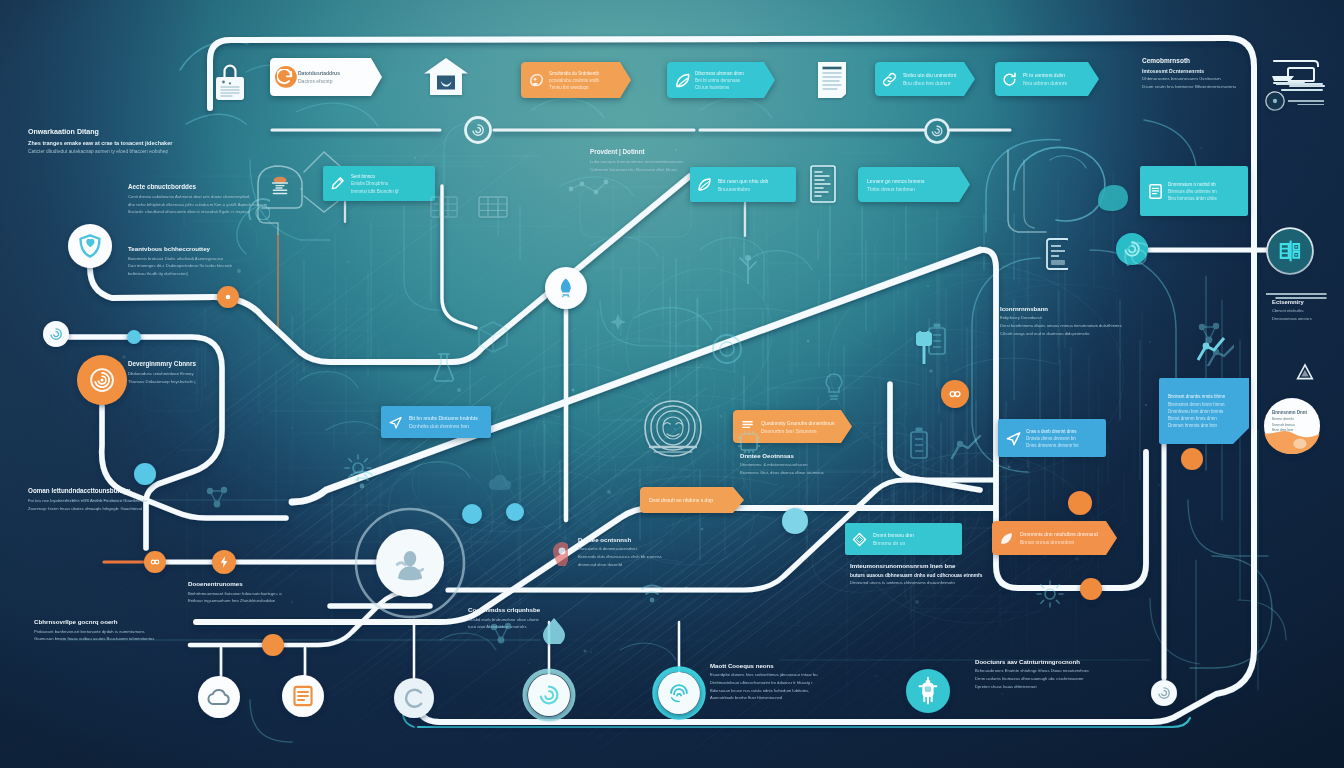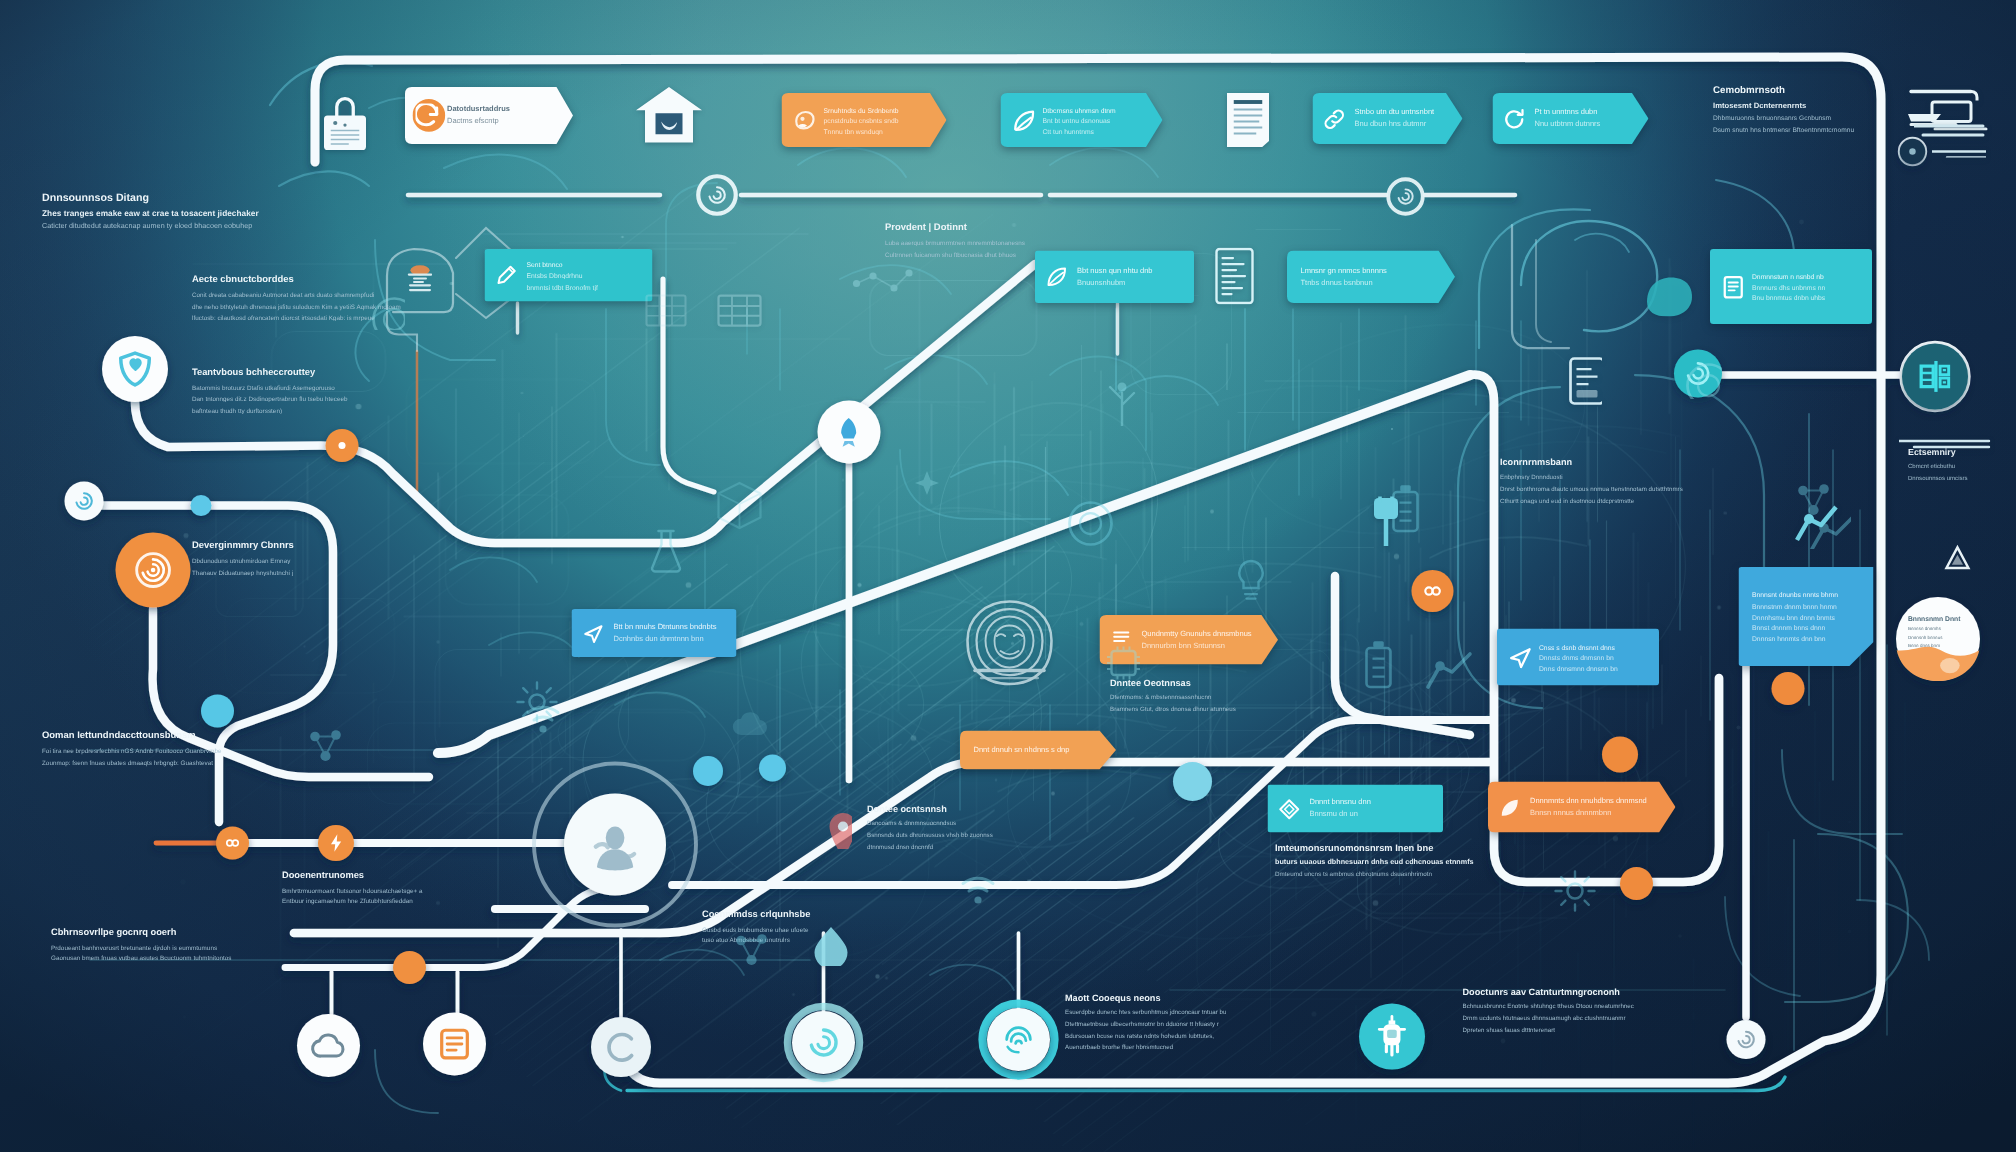--- a/index.html
+++ b/index.html
@@ -975,21 +975,21 @@
 <g>
         <circle cx="1132" cy="249" r="16" fill="#2cbcc6" filter="url(#nshadow)"></circle>
         <g transform="translate(1121.6,238.6) scale(0.8667)">
           <path d="M12 4.2a7.8 7.8 0 1 1-7.6 9.4" fill="none" stroke="#9ff0f5" stroke-width="2.1" stroke-linecap="round"></path>
           <path d="M12 8.4a3.7 3.7 0 1 1-3.5 4.7" fill="none" stroke="#9ff0f5" stroke-width="1.9" stroke-linecap="round"></path>
         </g>
       </g>
 </svg>
     <div id="texts" style="position:absolute;left:0;top:0;width:1344px;height:768px;">
 <div class="tblock" id="tb1" style="left:28px;top:128px;width:200px;">
-        <div class="th" style="font-size:7.1px;line-height:9.7px;margin-bottom:1px;">Dnnsounnsos Ditang</div>
+        <div class="th" style="font-size:7.1px;line-height:9.7px;margin-bottom:1px;">Onwarkaation Ditang</div>
         <div class="tl" style="font-size:4.8px;line-height:8.9px;font-weight:bold;opacity:1;color:#e4eff5;font-size:5.5px;">Zhes tranges emake eaw at crae ta tosacent jidechaker</div>
         <div class="tl" style="font-size:4.8px;line-height:8.9px;">Caticter ditudtedut autekacnap aumen ty eloed bhacoen eobuhep</div>
       </div>
 <div class="tblock" id="tb2" style="left:128px;top:183px;width:175px;">
         <div class="th" style="font-size:6.3px;line-height:8.6px;margin-bottom:1px;">Aecte cbnuctcborddes</div>
         <div class="tl" style="font-size:4.2px;line-height:7.9px;">Conit dreata cababeaniu Autmorat deat arts duato shamrempfudi</div>
         <div class="tl" style="font-size:4.2px;line-height:7.9px;">dhe neho bthtyletuh dhrenosa jsfitu suloducm Kim a yetiiS Aqmak motoam</div>
         <div class="tl" style="font-size:4.2px;line-height:7.9px;">lfuctosb: cilautkosd ofrancatem diorcst irtsosdati Kgab: is mrpeue</div>
       </div>
 <div class="tblock" id="tb3" style="left:128px;top:245px;width:170px;">

